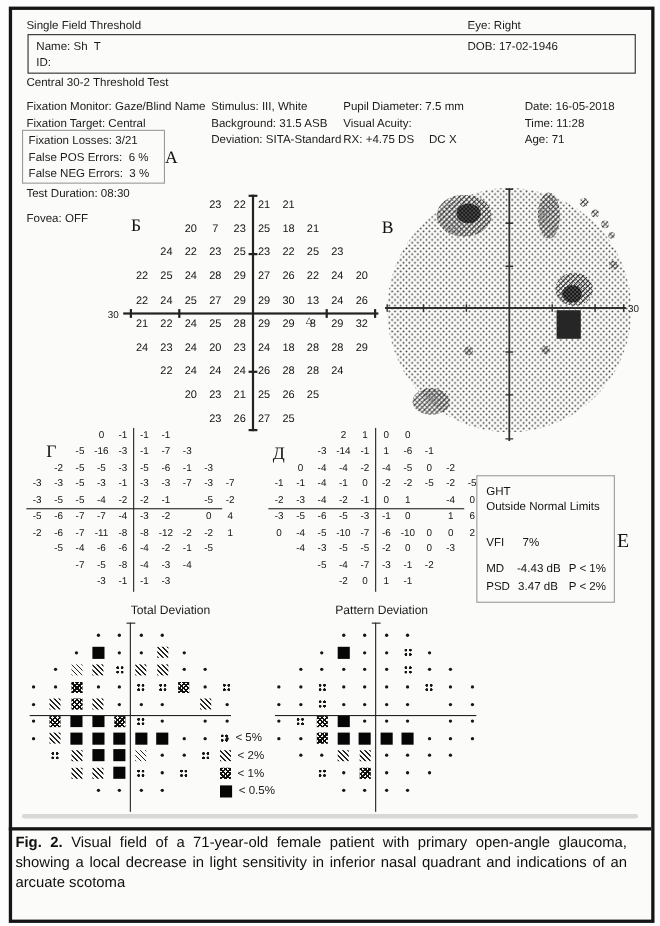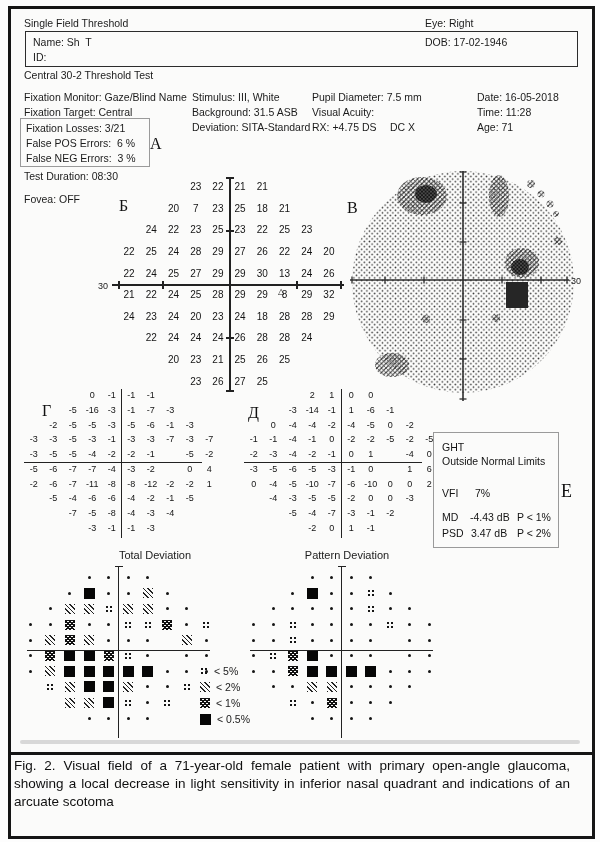--- a/index.html
+++ b/index.html
@@ -30,21 +30,21 @@
       radial-gradient(circle at 2px 6px,#151515 1.1px,transparent 1.5px),
       radial-gradient(circle at 6px 6px,#151515 1.1px,transparent 1.5px);}
   .sym-h2{width:10px;height:10px;background:repeating-linear-gradient(45deg,#242424 0 1.2px,transparent 1.2px 3.2px);}
   .sym-h1{width:10px;height:10px;background:
       repeating-linear-gradient(45deg,#101010 0 1.4px,transparent 1.4px 3px),
       repeating-linear-gradient(-45deg,#101010 0 1.4px,transparent 1.4px 3px);}
   .sym-b{width:11px;height:11px;background:#060606;}
   .legend-row{position:absolute;display:flex;align-items:center;gap:6px;height:14px;}
   .caption{position:absolute;left:14px;top:757px;width:556px;font-size:13.5px;
            line-height:18px;text-align:justify;color:#101010;}
-  .caption b{font-weight:normal;margin-top:21px;}
+  .caption b{font-weight:bold;margin-top:21px;}
   .ght-t{position:absolute;white-space:pre;font-size:10.5px;color:#141414;}
   .triangle{position:absolute;font-size:8px;color:#141414;}
 </style>
 </head>
 <body>
 
 <div class="page"></div>
 
 <div class="t" style="left:24px;top:17px;">Single Field Threshold</div>
 <div class="t" style="left:425px;top:17px;">Eye: Right</div>

